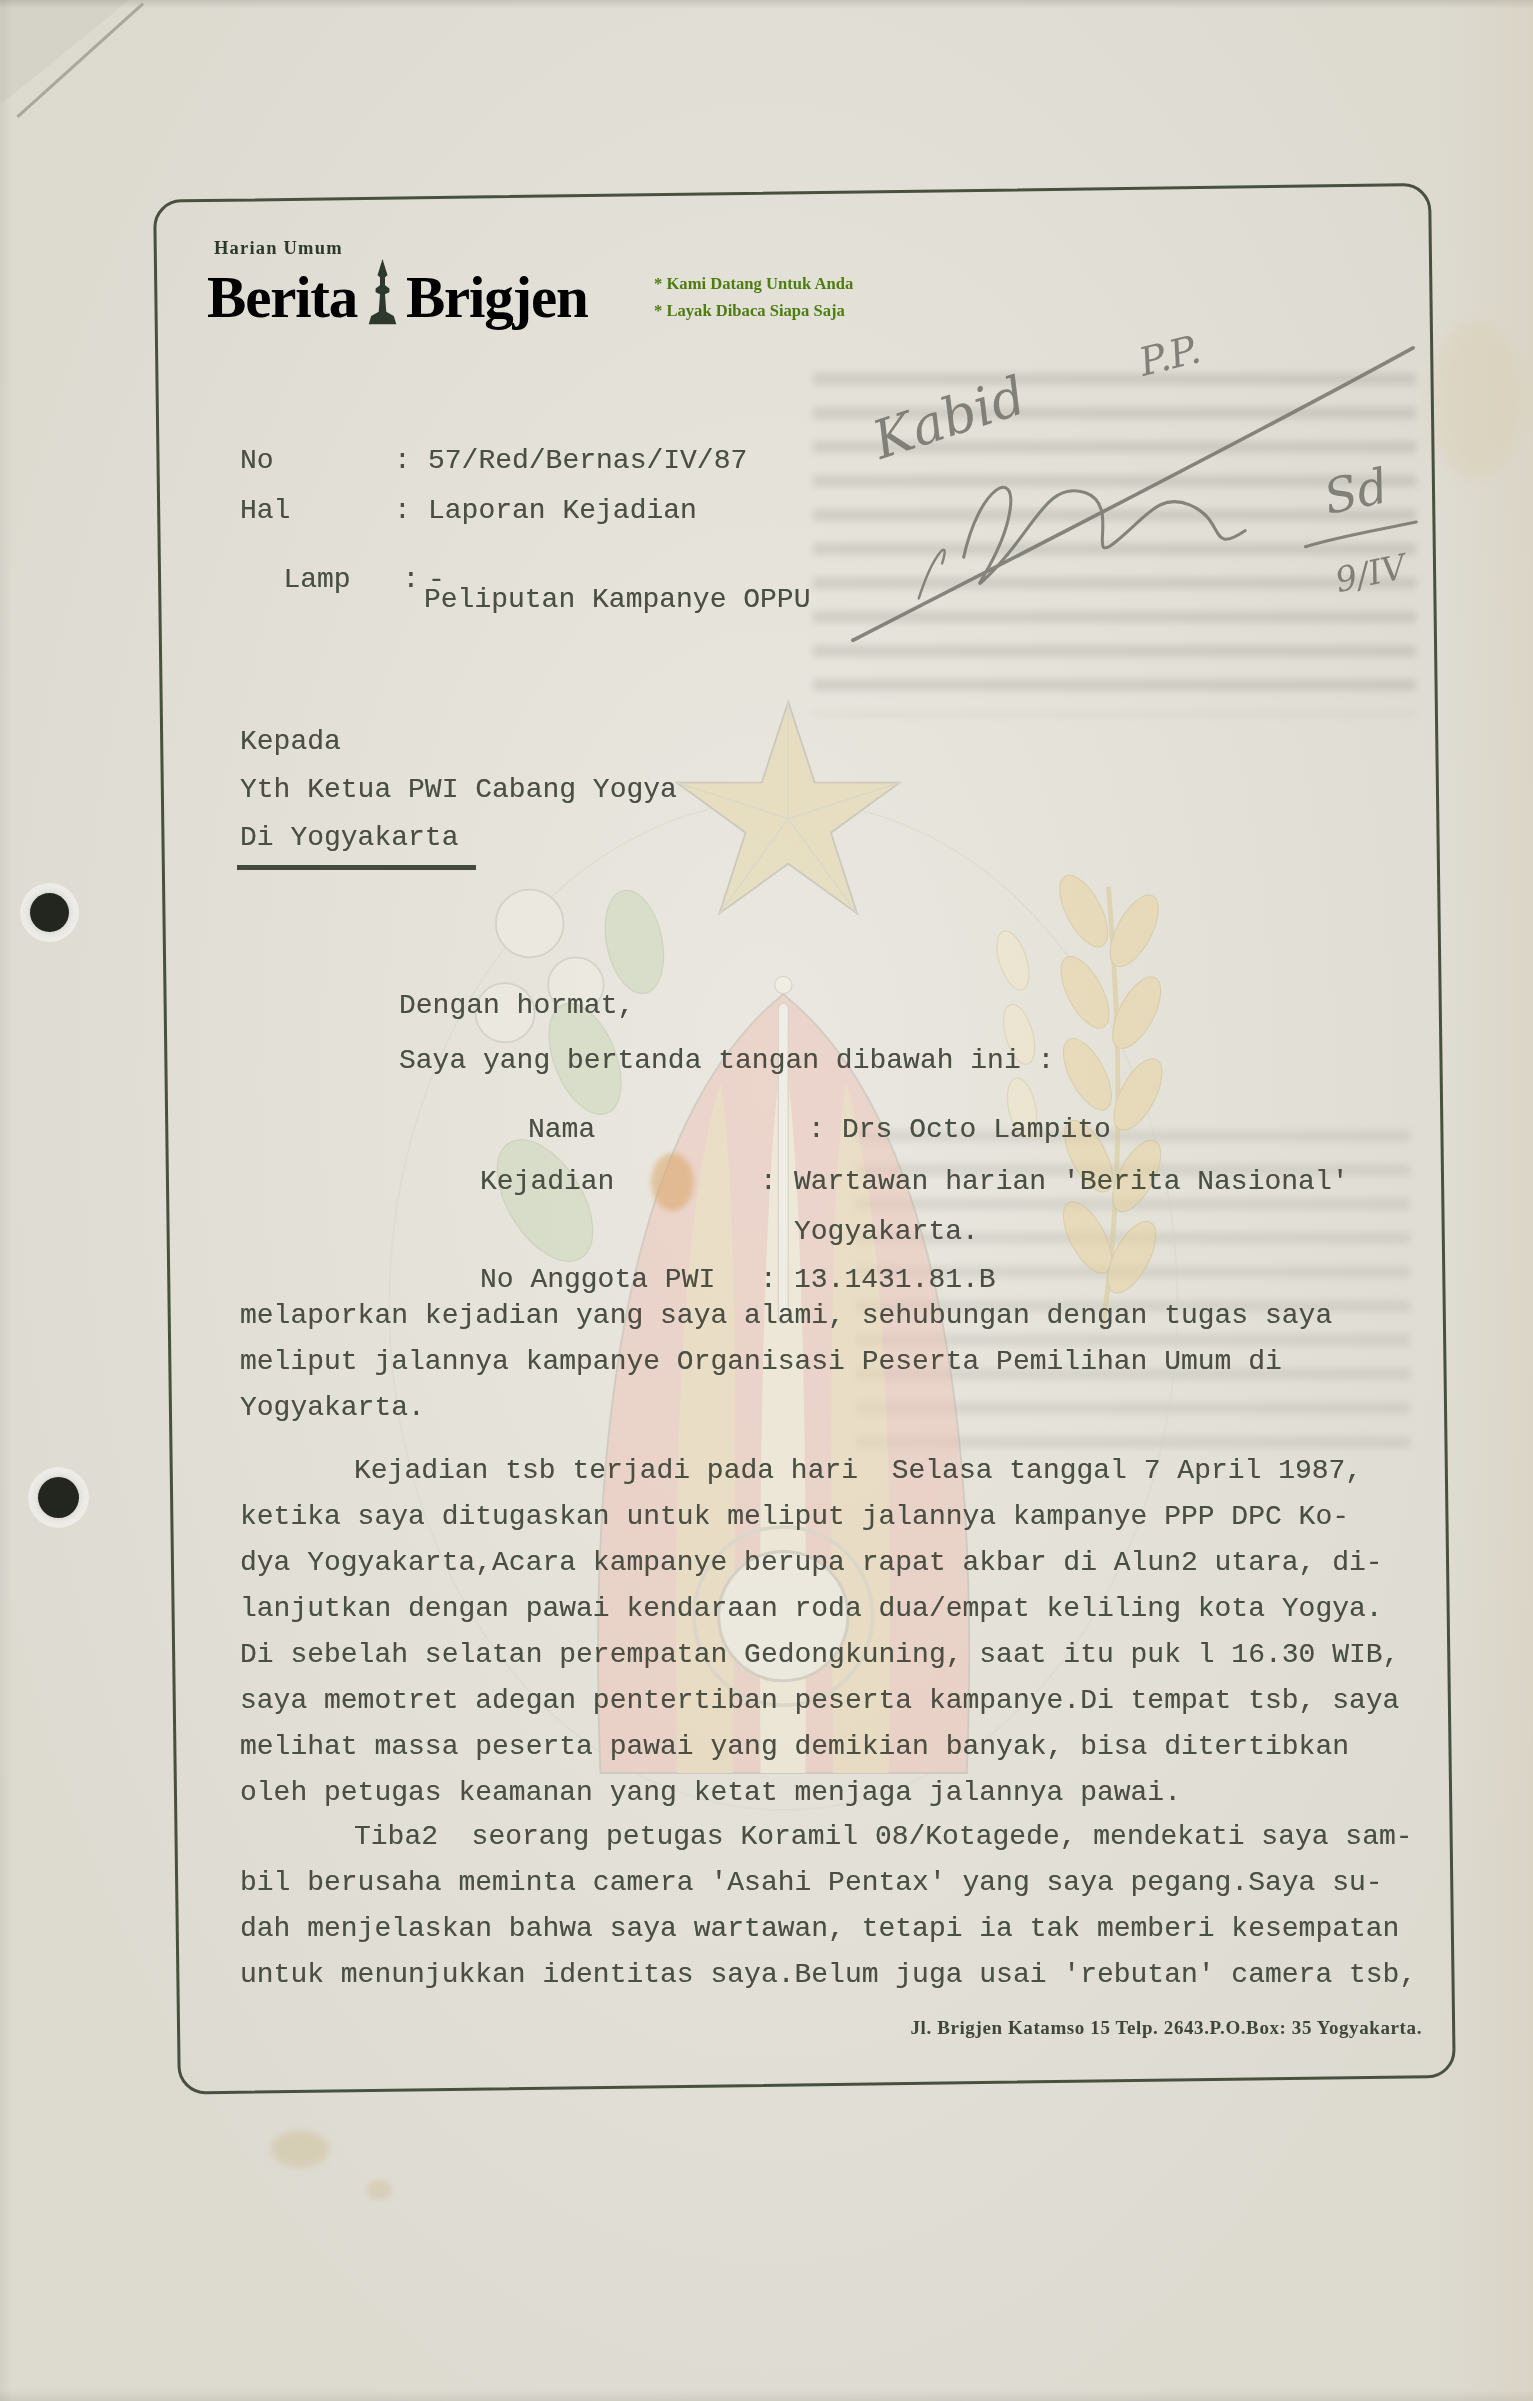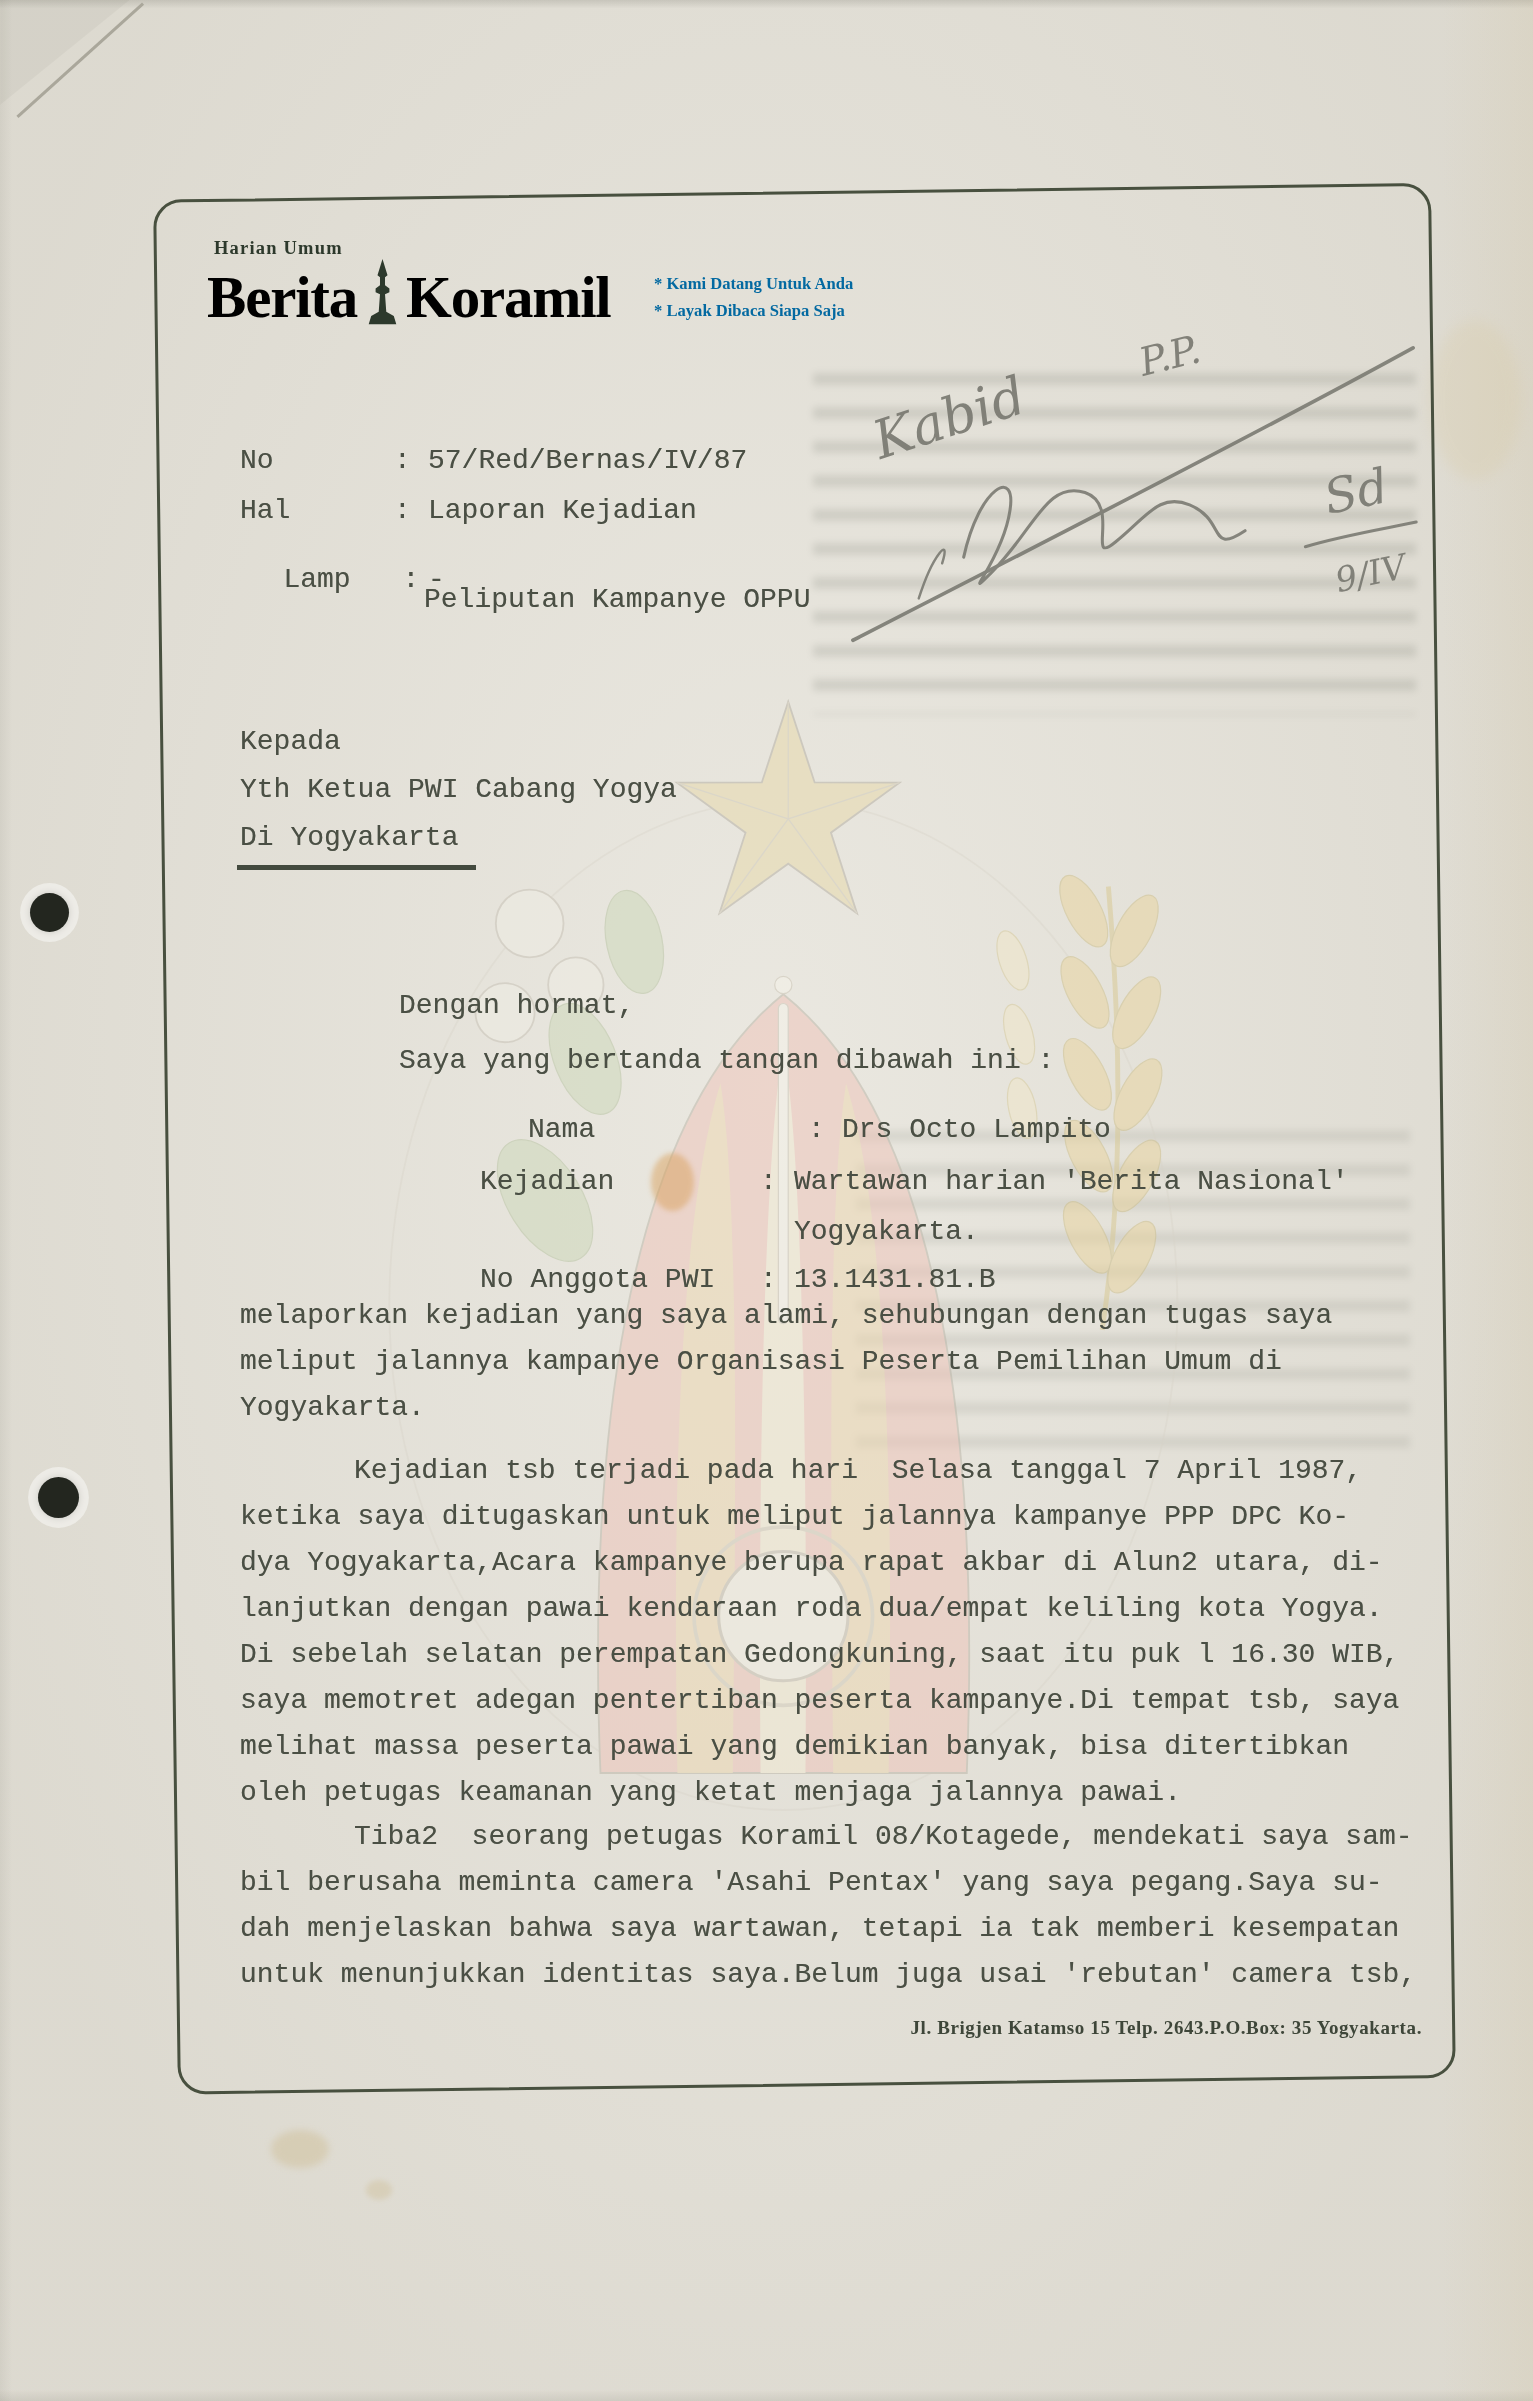--- a/index.html
+++ b/index.html
@@ -32,21 +32,21 @@
   .det-colon{display:inline-block;width:34px;}
   .indent{text-indent:114px;}
   
   .kicker{position:absolute;left:214px;top:238px;z-index:3;
     font-family:"Liberation Serif",serif;font-weight:bold;font-size:18.5px;color:#2d392c;letter-spacing:1.2px;text-align:right;}
   .masthead{position:absolute;left:207px;top:259px;z-index:3;display:flex;align-items:flex-end;}
   .masthead .word{font-family:Liberation Serif, serif;font-weight:bold;font-size:59px;
     color:#000000;line-height:1;letter-spacing:-1.2px;}
   .monument{width:39px;height:69px;margin:0 3.7px -1.2px 6.2px;}
   .taglines{position:absolute;left:654px;top:270px;z-index:3;
-    font-family:"Liberation Serif",serif;font-weight:bold;font-size:16.6px;color:#0369a1;line-height:27px;}
+    font-family:"Liberation Serif",serif;font-weight:bold;font-size:16.6px;color:#4d7c0f;line-height:27px;}
   
   .hand{position:absolute;z-index:4;font-family:"DejaVu Serif",serif;font-style:italic;
     color:#75756d;opacity:.88;}
   .hw-svg{position:absolute;left:0;top:0;z-index:4;pointer-events:none;}
   
   .recip-underline{position:absolute;left:237px;top:865px;width:239px;height:4.9px;background:#434a3e;z-index:3;}
   
   .footer{position:absolute;left:154px;top:2017px;width:1268px;text-align:right;z-index:3;
     font-family:"Liberation Serif",serif;font-weight:bold;font-size:19px;color:#3e4639;letter-spacing:0.6px;}
   
@@ -122,21 +122,21 @@
 </svg>
 
 <div class="frame"></div>
 
 <div class="kicker">Harian Umum</div>
 <div class="masthead">
   <span class="word">Berita</span>
   <svg class="monument" viewBox="0 0 60 110">
     <path d="M30 0 L38 26 L34 29 L34 42 L41 47 L41 53 L34 56 L36 84 L48 91 L52 104 L8 104 L12 91 L24 84 L26 56 L19 53 L19 47 L26 42 L26 29 L22 26 Z" fill="#2d392c"></path>
   </svg>
-  <span class="word">Koramil</span>
+  <span class="word">Brigjen</span>
 </div>
 <div class="taglines">
   <div>* Kami Datang Untuk Anda</div>
   <div>* Layak Dibaca Siapa Saja</div>
 </div>
 
 <div class="tw" style="left:240px;top:438px;"><span class="meta-label">No</span><span class="meta-colon">:</span><span>57/Red/Bernas/IV/87</span></div>
 <div class="tw" style="left:240px;top:488px;"><span class="meta-label">Hal</span><span class="meta-colon">:</span><span>Laporan Kejadian</span></div>
 <div class="tw" style="left:236px;top:537px;margin-top:40px;"><span class="meta-label"></span><span class="meta-colon"></span><span>Peliputan Kampanye OPPU</span></div>
 <div class="tw" style="left:240px;top:557px;text-align:center;"><span class="meta-label">Lamp</span><span class="meta-colon">:</span><span>-</span></div>

